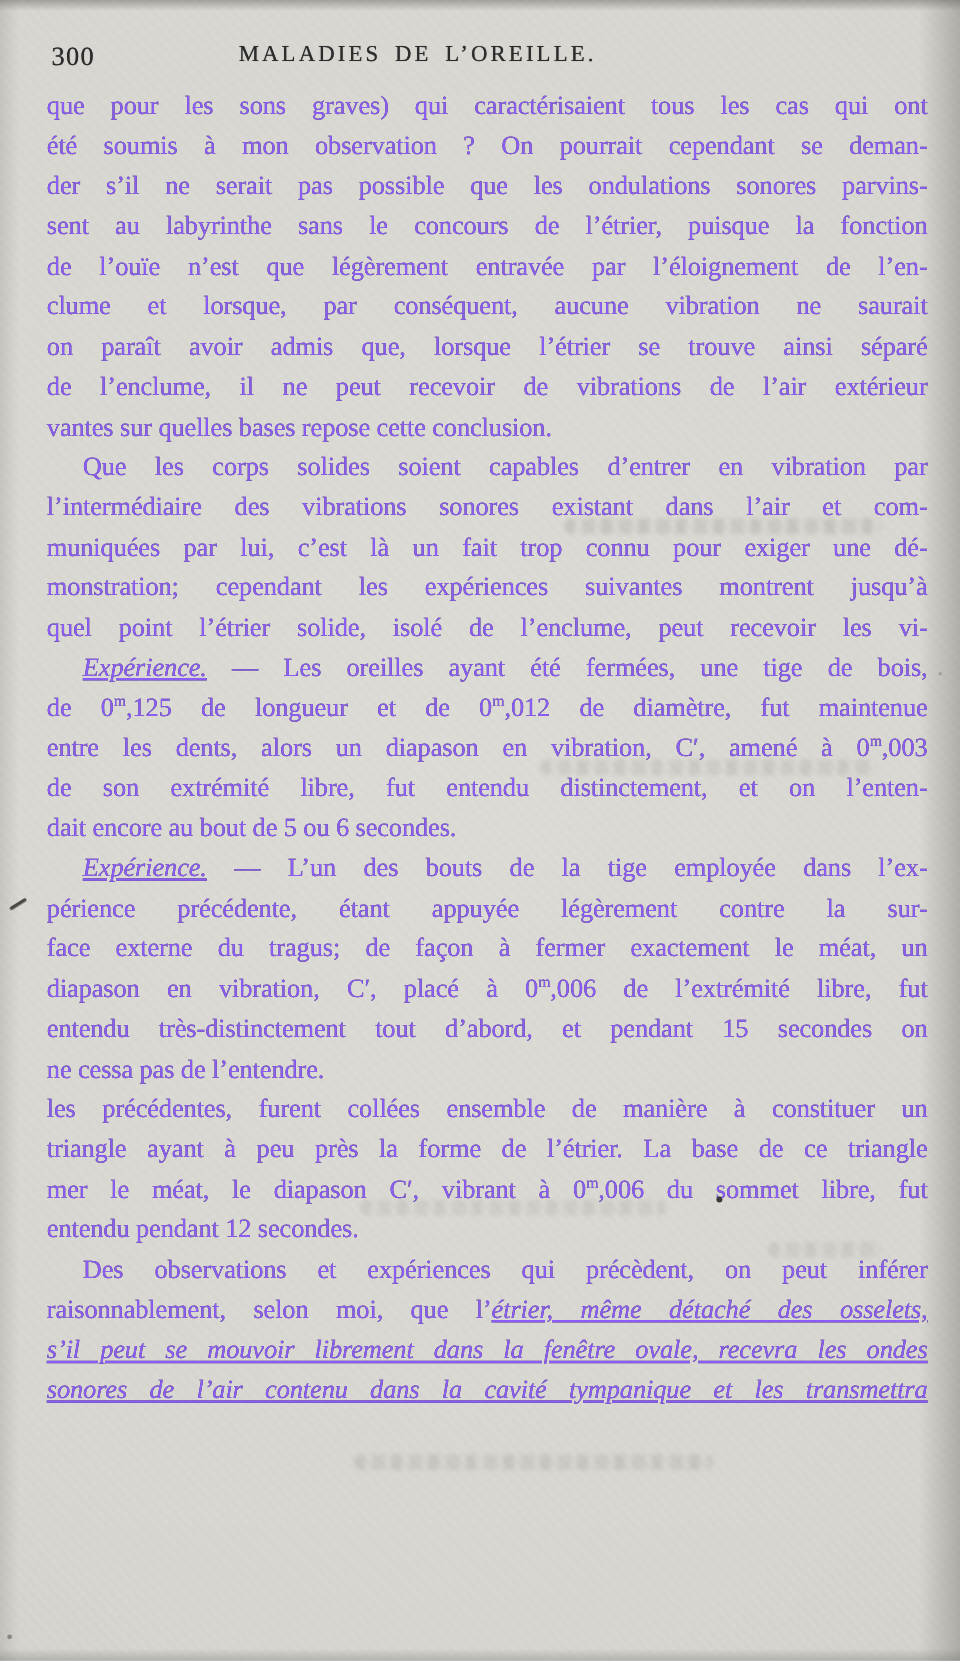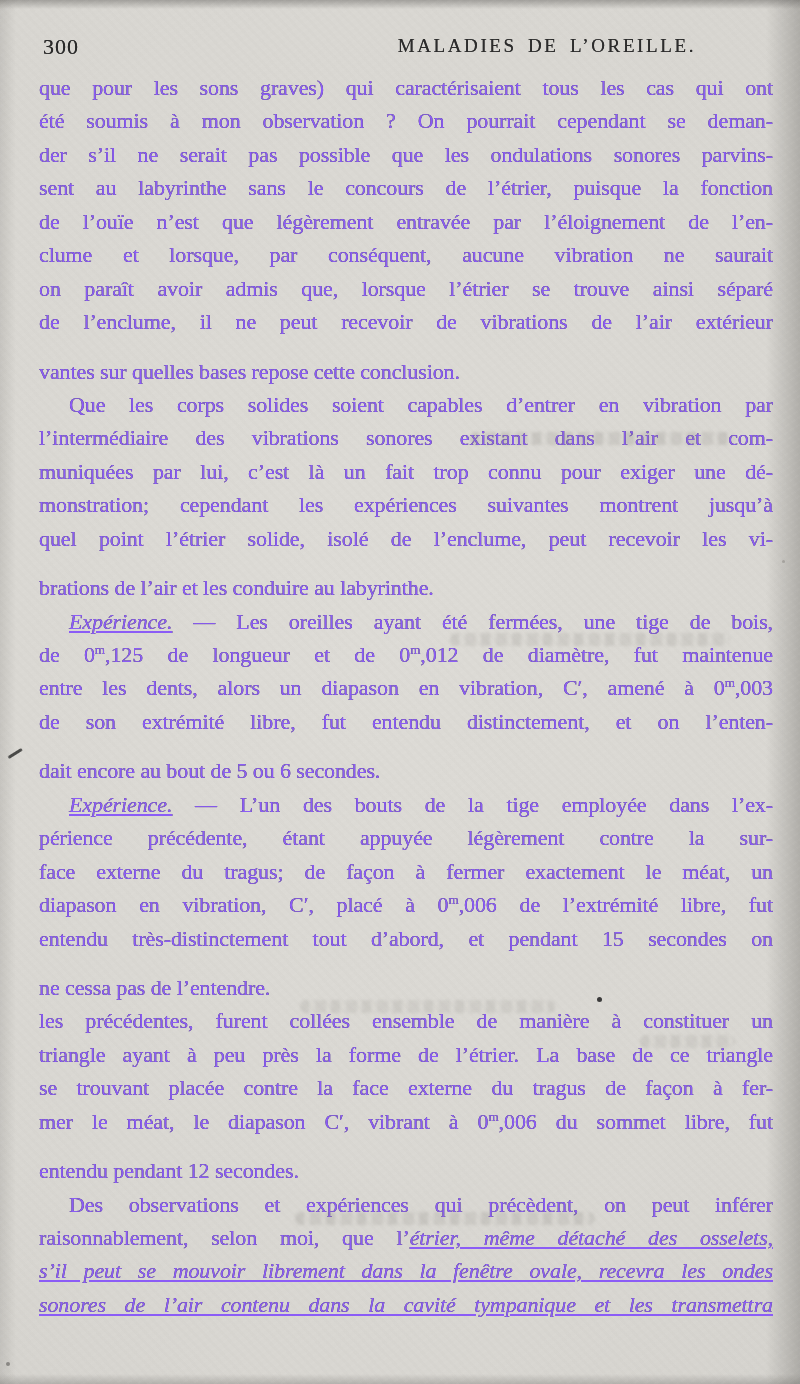--- a/index.html
+++ b/index.html
@@ -25,41 +25,41 @@
   .page-header {
     position: absolute; top: 33px; left: 0; width: 800px; height: 28px;
   }
   .page-number {
     position: absolute; left: 43px; top: 1px;
     font-size: 22px; letter-spacing: 1px; color: #2a2a2a;
     text-shadow: 0 0 0.6px rgba(35,35,35,0.85);
   }
   .running-title {
     position: absolute; left: 0; width: 696px; top: 2px;
-    text-align: right;
+    text-align: center;
     font-size: 19px; letter-spacing: 2.6px; word-spacing: 4px;
     color: #2c2c2c;
     text-shadow: 0 0 0.6px rgba(40,40,40,0.8);
   }
   .page-body {
     position: absolute; left: 39px; top: 71px; width: 734px;
   }
   .para { margin: 0; }
   .line {
     font-size: 22px;
     line-height: 33.45px;
     height: 33.45px;
     letter-spacing: -0.1px;
     white-space: normal;
     text-align: justify;
     text-align-last: justify;
     color: #8b5cf6;
     text-shadow: 0 0 0.55px rgba(30,30,30,0.9);
   }
-  .line.endline { text-align-last: left; margin-top: 16px; }
+  .line.endline { text-align-last: left; }
   .line.indent { padding-left: 30px; }
   .line i { font-style: italic; text-decoration: underline; }
   .line sup { font-size: 60%; vertical-align: super; line-height: 0; }
   
   .ghost {
     position: absolute; pointer-events: none;
     height: 13px; border-radius: 6px;
     background: repeating-linear-gradient(90deg,
       rgba(125,122,117,0.38) 0 9px, rgba(125,122,117,0.05) 9px 15px,
       rgba(125,122,117,0.30) 15px 26px, rgba(125,122,117,0.04) 26px 31px);
@@ -97,41 +97,39 @@
       <div class="line">on paraît avoir admis que, lorsque l’étrier se trouve ainsi séparé</div>
       <div class="line">de l’enclume, il ne peut recevoir de vibrations de l’air extérieur</div>
       <div class="line endline">vantes sur quelles bases repose cette conclusion.</div>
     </div>
     <div class="para">
       <div class="line indent">Que les corps solides soient capables d’entrer en vibration par</div>
       <div class="line">l’intermédiaire des vibrations sonores existant dans l’air et com-</div>
       <div class="line">muniquées par lui, c’est là un fait trop connu pour exiger une dé-</div>
       <div class="line">monstration; cependant les expériences suivantes montrent jusqu’à</div>
       <div class="line">quel point l’étrier solide, isolé de l’enclume, peut recevoir les vi-</div>
-      <div class="line endline">brations de l’air et les conduire au labyrinthe.</div>
     </div>
     <div class="para">
       <div class="line indent"><i>Expérience.</i> — Les oreilles ayant été fermées, une tige de bois,</div>
       <div class="line">de 0<sup>m</sup>,125 de longueur et de 0<sup>m</sup>,012 de diamètre, fut maintenue</div>
       <div class="line">entre les dents, alors un diapason en vibration, C′, amené à 0<sup>m</sup>,003</div>
       <div class="line">de son extrémité libre, fut entendu distinctement, et on l’enten-</div>
       <div class="line endline">dait encore au bout de 5 ou 6 secondes.</div>
     </div>
     <div class="para">
       <div class="line indent"><i>Expérience.</i> — L’un des bouts de la tige employée dans l’ex-</div>
       <div class="line">périence précédente, étant appuyée légèrement contre la sur-</div>
       <div class="line">face externe du tragus; de façon à fermer exactement le méat, un</div>
       <div class="line">diapason en vibration, C′, placé à 0<sup>m</sup>,006 de l’extrémité libre, fut</div>
       <div class="line">entendu très-distinctement tout d’abord, et pendant 15 secondes on</div>
       <div class="line endline">ne cessa pas de l’entendre.</div>
     </div>
     <div class="para">
       <div class="line">les précédentes, furent collées ensemble de manière à constituer un</div>
       <div class="line">triangle ayant à peu près la forme de l’étrier. La base de ce triangle</div>
-      <div class="line">se trouvant placée contre la face externe du tragus de façon à fer-</div>
       <div class="line">mer le méat, le diapason C′, vibrant à 0<sup>m</sup>,006 du sommet libre, fut</div>
       <div class="line endline">entendu pendant 12 secondes.</div>
     </div>
     <div class="para">
       <div class="line indent">Des observations et expériences qui précèdent, on peut inférer</div>
       <div class="line">raisonnablement, selon moi, que l’<i>étrier, même détaché des osselets,</i></div>
       <div class="line"><i>s’il peut se mouvoir librement dans la fenêtre ovale, recevra les ondes</i></div>
       <div class="line"><i>sonores de l’air contenu dans la cavité tympanique et les transmettra</i></div>
     </div>
   </main>

